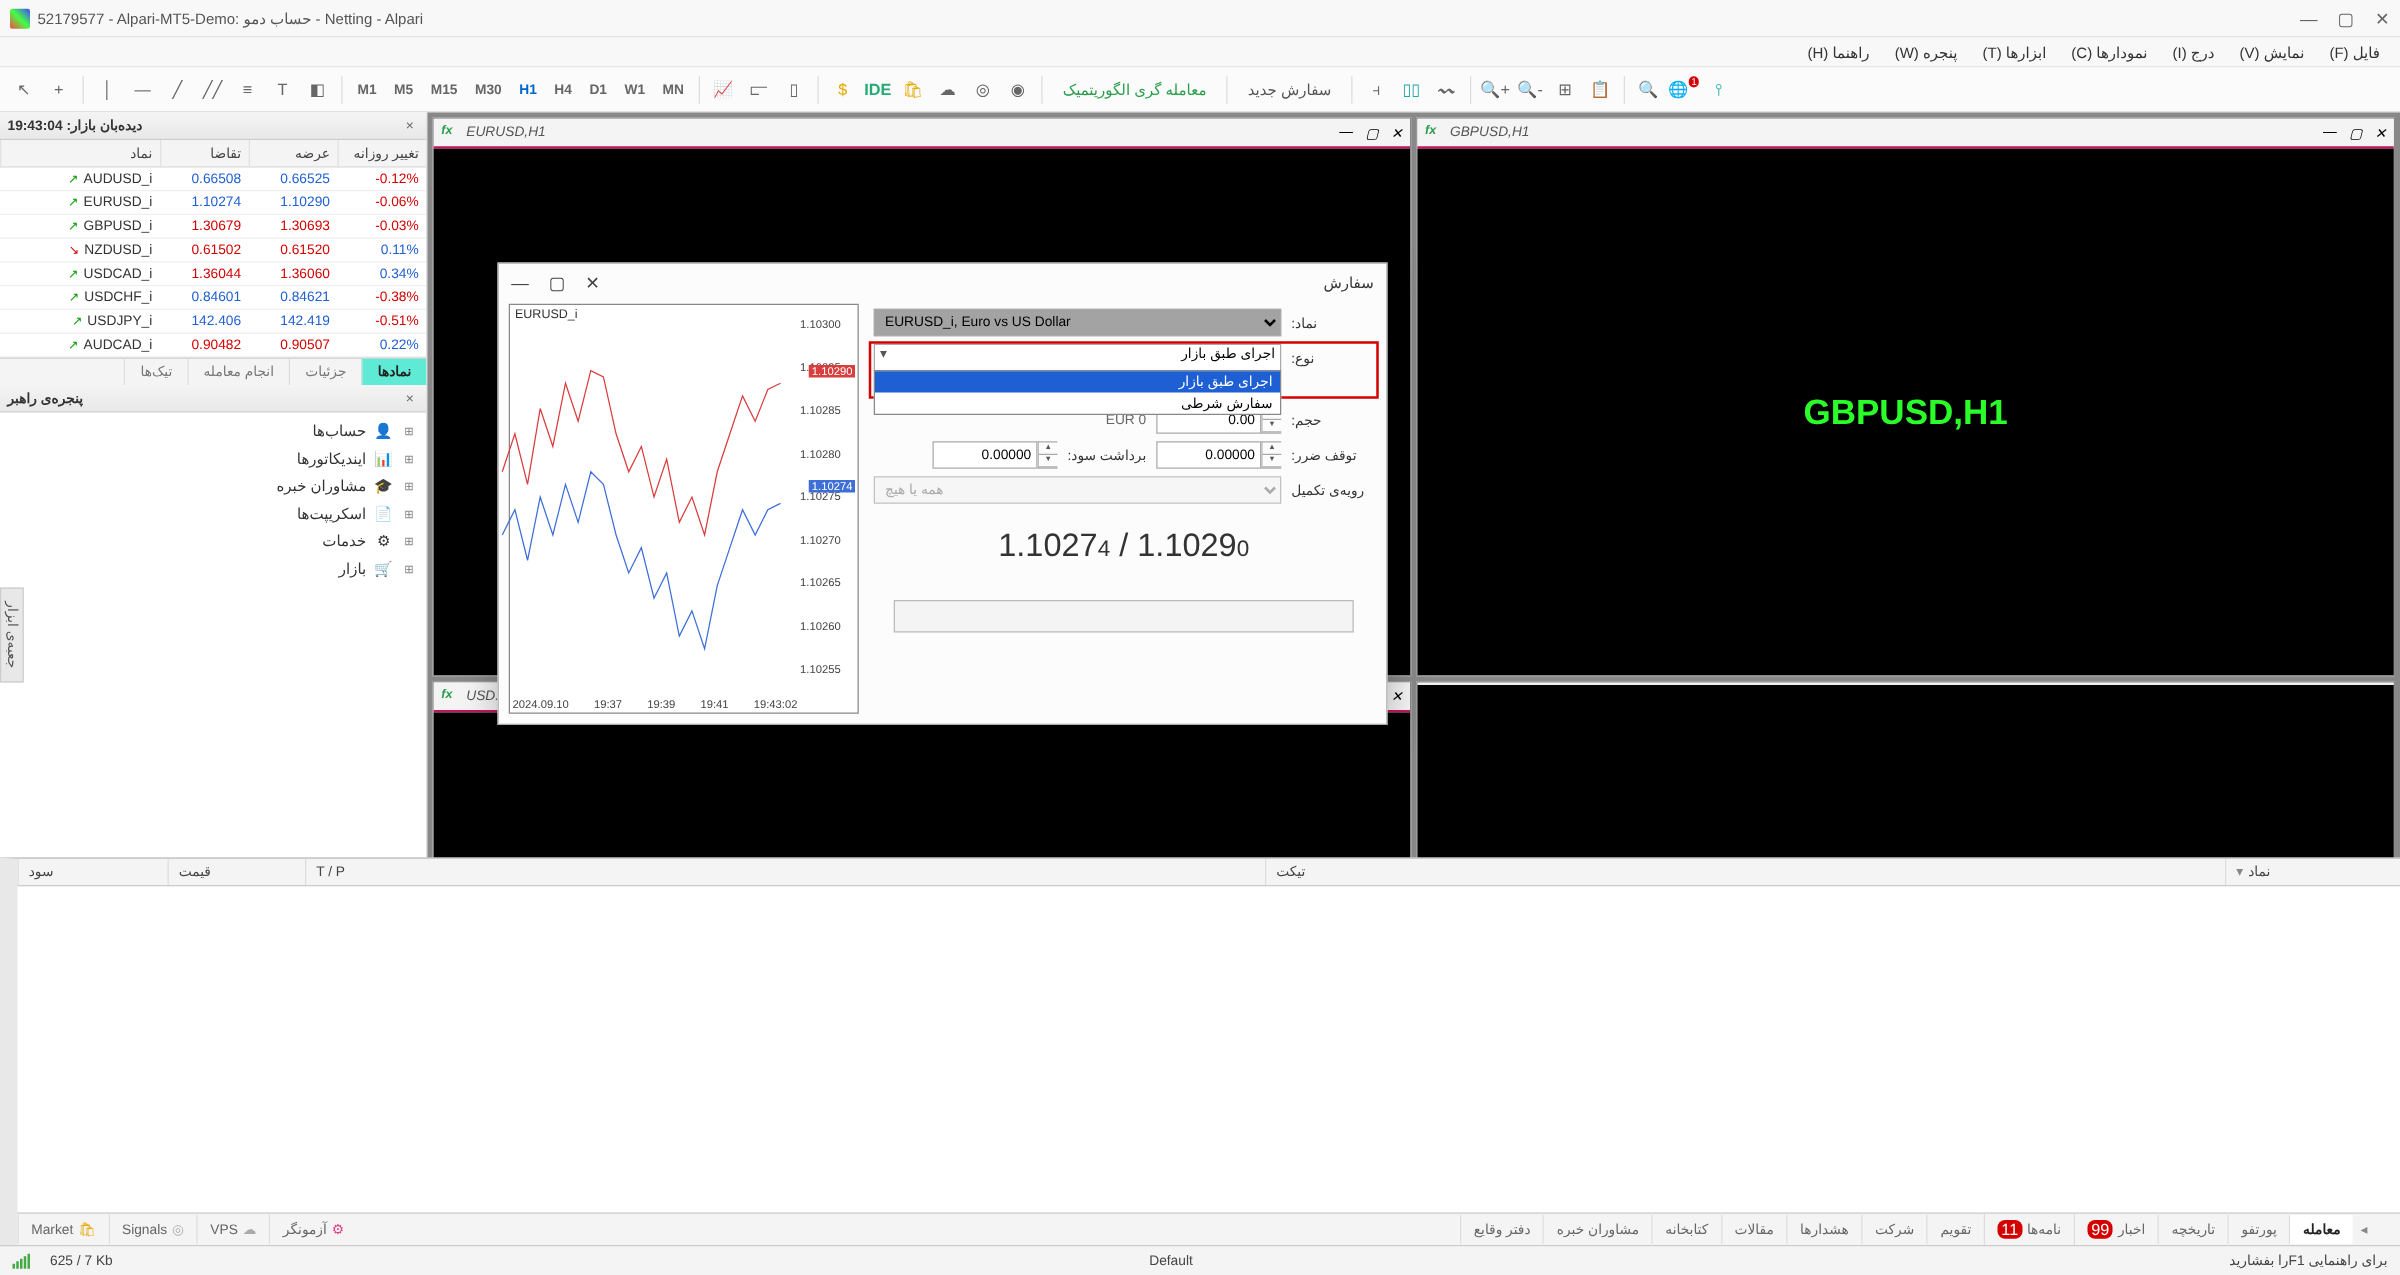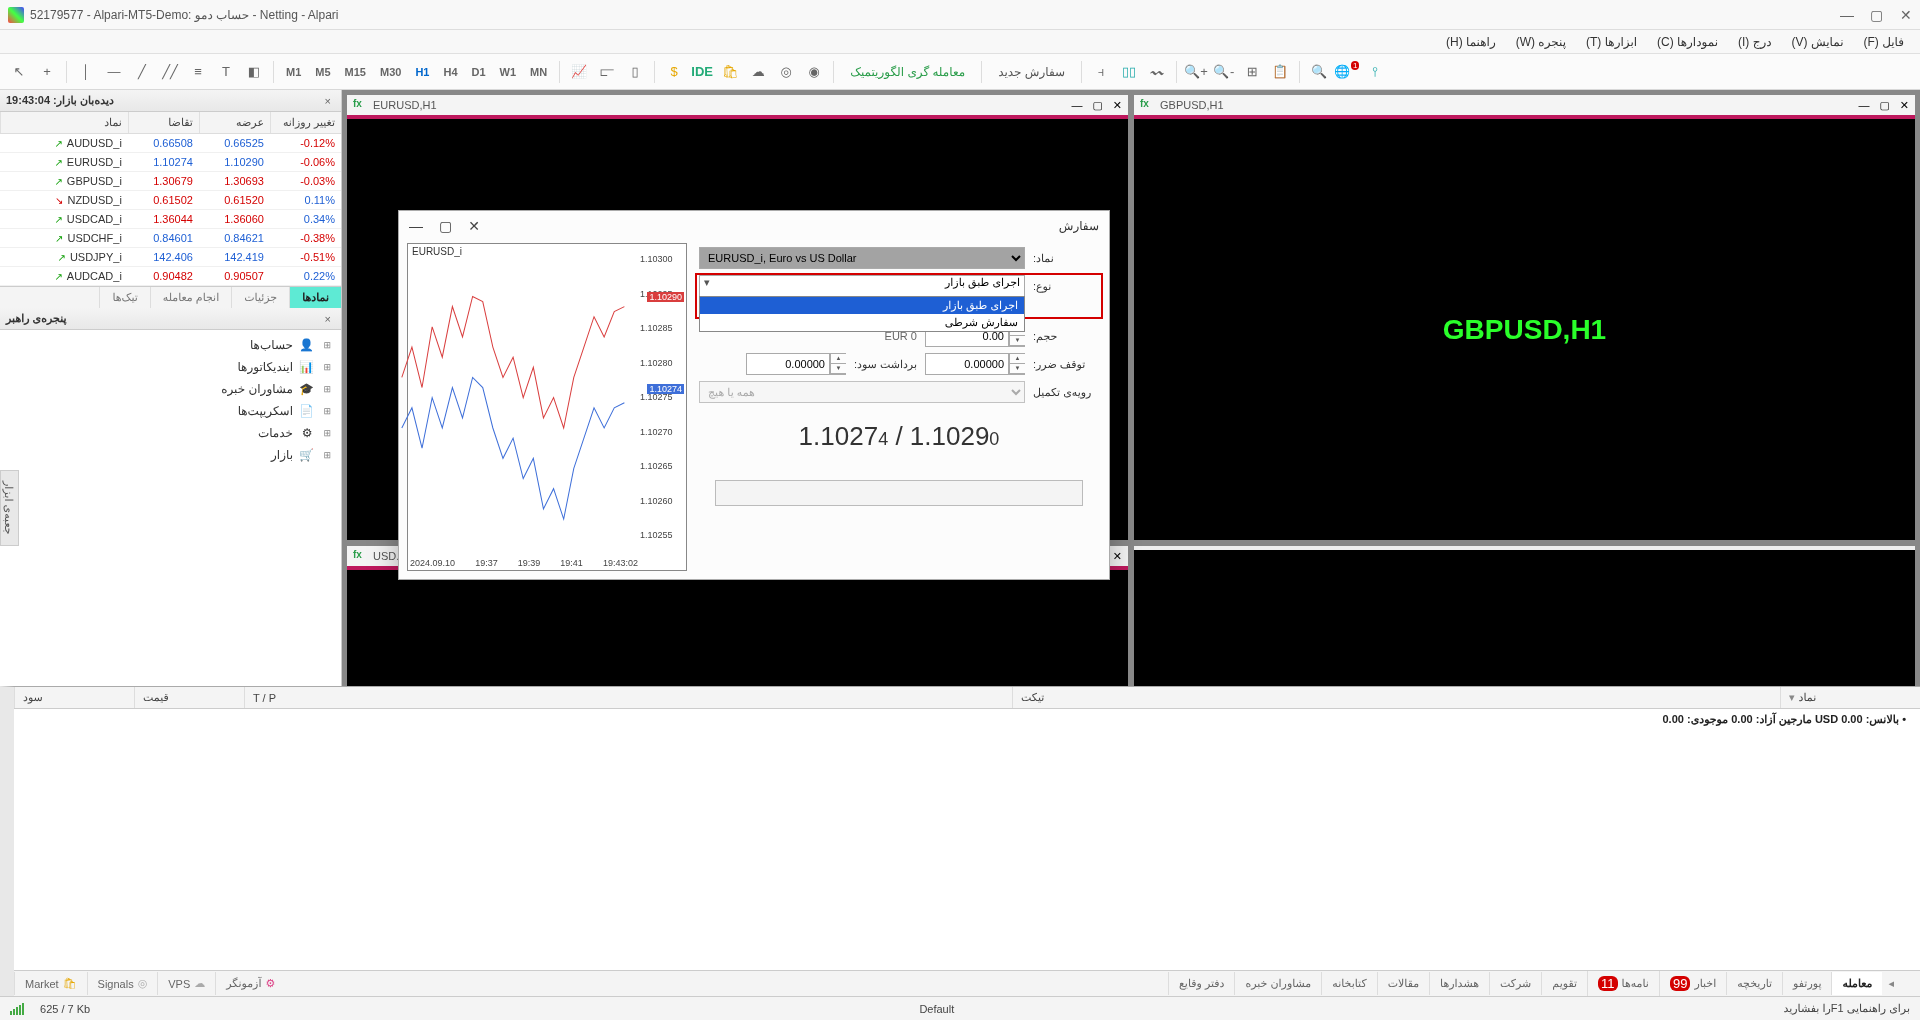--- a/index.html
+++ b/index.html
@@ -53,21 +53,21 @@
 
 
 .nav-panel { flex: 1; background: #fff; display: flex; flex-direction: column; min-height: 140px; }
 .tree { flex: 1; padding: 4px 8px; overflow: auto; direction: rtl; }
 .tree-item { padding: 3px 2px; color: #333; display: flex; align-items: center; gap: 6px; cursor: pointer; font-size: 12px; }
 .tree-icon { width: 16px; height: 16px; display: inline-flex; align-items: center; justify-content: center; }
 .exp { color: #888; font-size: 9px; width: 10px; }
 
 
 .chart-win { background: #f0f0f0; border: 1px solid #888; display: flex; flex-direction: column; position: relative; }
-.chart-titlebar { height: 24px; background: #f4f4f4; border-bottom: 4px solid #be185d; display: flex; align-items: center; padding: 0 6px; gap: 6px; direction: ltr; }
+.chart-titlebar { height: 24px; background: #f4f4f4; border-bottom: 2px solid #be185d; display: flex; align-items: center; padding: 0 6px; gap: 6px; direction: ltr; font-style: italic; }
 .chart-fx-icon { width: 14px; height: 14px; color: #2a9d4a; font-weight: bold; font-size: 10px; }
 .chart-title { color: #555; font-size: 11px; }
 .chart-wcontrols { margin-left: auto; display: flex; gap: 10px; }
 .chart-body { flex: 1; background: #000; display: flex; align-items: center; justify-content: center; }
 .chart-label { color: #2aff2a; font-weight: 900; font-size: 28px; font-family: Arial; }
 
 
 .order-dialog { position: absolute; left: 398px; top: 210px; width: 712px; height: 370px; background: #fcfcfc; border: 1px solid #aaa; box-shadow: 0 4px 28px rgba(0,0,0,0.3); z-index: 100; direction: rtl; }
 .dlg-titlebar { height: 30px; display: flex; align-items: center; justify-content: space-between; padding: 0 10px; }
 .dlg-title { font-size: 12px; color: #333; }
@@ -494,21 +494,20 @@
   <div class="term-head">
     <div>
         <span>نماد</span> 
         <span style="color:#888">▾</span>
       </div>
     <div>تیکت</div>
     <div>T / P</div>
     <div>قیمت</div>
     <div>سود</div>
   </div>
-  <div class="balance-row">• <span>بالانس: USD  0.00  مارجین آزاد: 0.00  موجودی: 0.00</span></div>
   <div style="flex:1"></div>
   <div class="term-tabs">
     <div class="term-tabs-right">
       <span style="padding:0 6px;color:#888">◂</span>
       <div class="term-tab active">معامله</div>
       <div class="term-tab">پورتفو</div>
       <div class="term-tab">تاریخچه</div>
       <div class="term-tab">
           <span>اخبار</span>
           <span class="badge">99</span>

